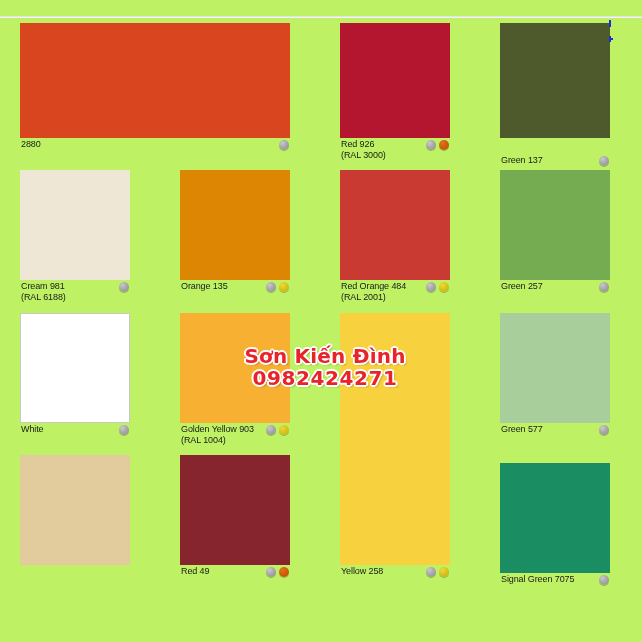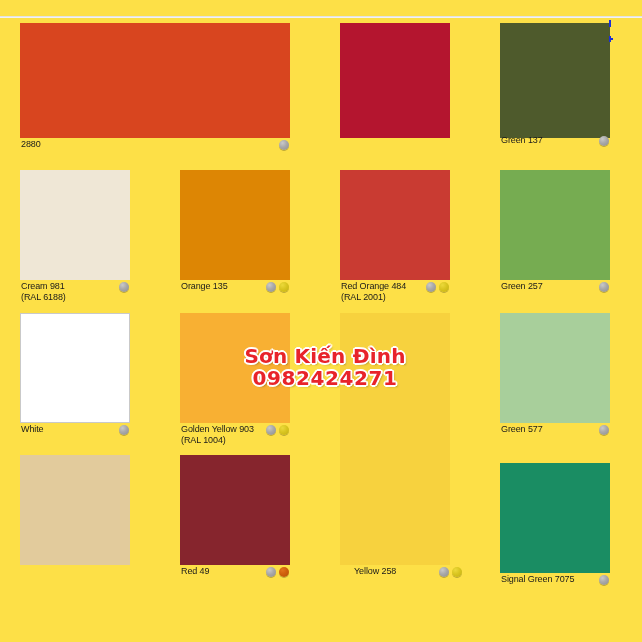--- a/index.html
+++ b/index.html
@@ -16,21 +16,21 @@
     font-family: "Liberation Sans", "DejaVu Sans", sans-serif;
     -webkit-font-smoothing: antialiased;
   }
 
   #page {
     position: absolute;
     left: 0;
     top: 0;
     width: 642px;
     height: 642px;
-    background: #fde047;
+    background: #bef264;
   }
 
   
   .top-rule {
     position: absolute;
     left: 0;
     top: 16px;
     width: 642px;
     height: 1px;
     background: #e3e3e3;
@@ -161,24 +161,32 @@
         <div class="chip" style="height: 115px; background: rgb(216, 69, 31);"></div>
         <div class="caption" style="top: 116px; height: 16px;">
           <div class="cap-text">2880</div>
           <div class="dots">
             <span class="dot gray"></span>
           </div>
         </div>
       </div>
       <div class="card" style="left: 340px; top: 23px; width: 110px; height: 140px;">
         <div class="chip" style="height: 115px; background: rgb(180, 21, 47);"></div>
+        <div class="caption" style="top: 116px; height: 24px;">
+          <div class="cap-text">Red 926
+(RAL 3000)</div>
+          <div class="dots">
+            <span class="dot gray"></span>
+            <span class="dot orange"></span>
+          </div>
+        </div>
       </div>
       <div class="card" style="left: 500px; top: 23px; width: 110px; height: 132px;">
         <div class="chip" style="height: 115px; background: rgb(78, 90, 44);"></div>
-        <div class="caption" style="top: 112px; height: 16px;">
+        <div class="caption" style="top: 132px; height: 16px;">
           <div class="cap-text">Green 137</div>
           <div class="dots">
             <span class="dot gray"></span>
           </div>
         </div>
       </div>
       <div class="card" style="left: 20px; top: 170px; width: 110px; height: 135px;">
         <div class="chip" style="height: 110px; background: rgb(239, 231, 214);"></div>
         <div class="caption" style="top: 111px; height: 24px;">
           <div class="cap-text">Cream 981
@@ -233,21 +241,21 @@
           <div class="cap-text">Golden Yellow 903
 (RAL 1004)</div>
           <div class="dots">
             <span class="dot gray"></span>
             <span class="dot yellow"></span>
           </div>
         </div>
       </div>
       <div class="card" style="left: 340px; top: 313px; width: 110px; height: 269px;">
         <div class="chip" style="height: 252px; background: rgb(247, 210, 62);"></div>
-        <div class="caption" style="top: 253px; height: 16px; margin-left: 13px;">
+        <div class="caption" style="top: 253px; height: 16px;">
           <div class="cap-text">Yellow 258</div>
           <div class="dots">
             <span class="dot gray"></span>
             <span class="dot yellow"></span>
           </div>
         </div>
       </div>
       <div class="card" style="left: 500px; top: 313px; width: 110px; height: 127px;">
         <div class="chip" style="height: 110px; background: rgb(168, 207, 155);"></div>
         <div class="caption" style="top: 111px; height: 16px;">

